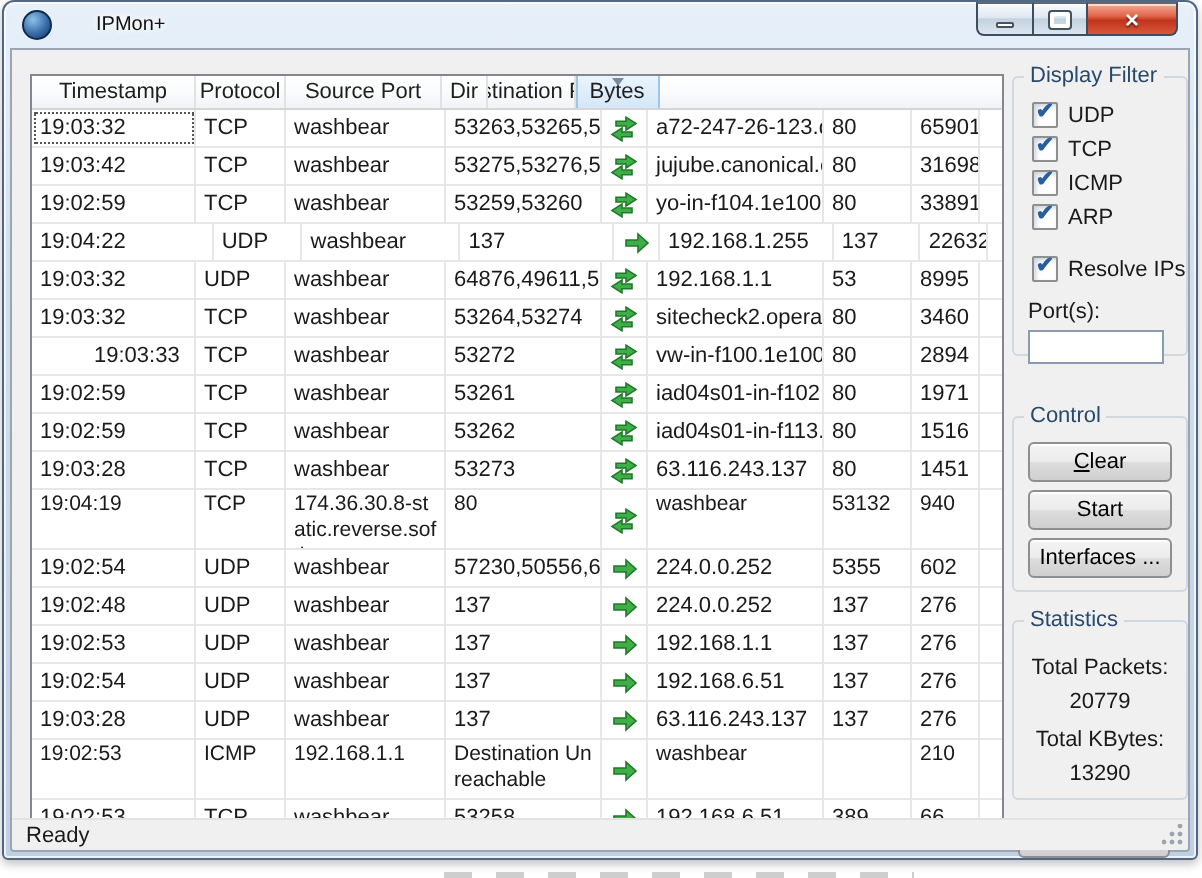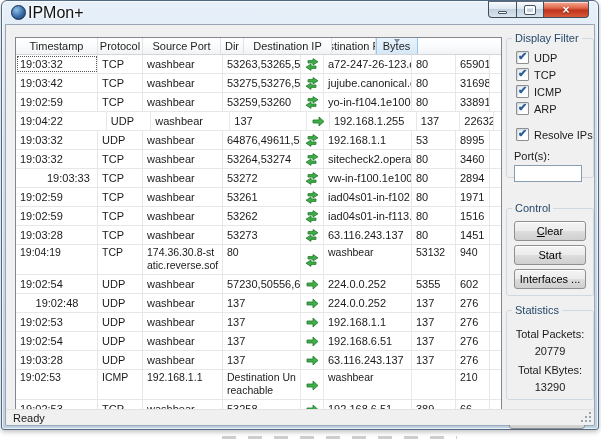--- a/index.html
+++ b/index.html
@@ -8,21 +8,21 @@
 
   
   .window { position:absolute; left:1px; top:0; width:598px; height:430px;
     border:1px solid #506881; border-radius:6px 6px 3px 3px;
     background:linear-gradient(180deg,#e8f1fa 0%,#d2dfee 30%,#bed0e2 100%);
     box-shadow: inset 0 0 0 1px rgba(255,255,255,0.7), 0 2px 5px rgba(0,0,0,0.25); }
   .titlebar { position:absolute; top:0; left:0; right:0; height:23px; display:flex; align-items:center; padding-left:9px; }
   .app-icon { width:15px; height:15px; border-radius:50%;
     background: radial-gradient(circle at 35% 30%, #8fc0ea 0%, #3a6da8 55%, #12355f 100%);
     border:1px solid #0d2c4e; flex:0 0 auto; }
-  .title-text { margin-left:2px; font-size:16px; color:#111; text-shadow:0 0 4px #fff, 0 0 4px #fff; }
+  .title-text { margin-left:22px; font-size:10px; color:#111; text-shadow:0 0 4px #fff, 0 0 4px #fff; }
   .caption-buttons { position:absolute; top:0; right:9px; display:flex; }
   .cap-btn { height:17px; border:1px solid #3f4e5c; border-top:1px solid #5a6a79; display:flex; align-items:center; justify-content:center; box-shadow: inset 0 1px 0 rgba(255,255,255,.6); }
   .cap-min { width:29px; border-radius:0 0 0 4px; background:linear-gradient(#f7fafc,#dfe8f1 45%,#c3d2e0 50%,#dbe5ef); }
   .cap-max { width:27px; border-left:none; background:linear-gradient(#f7fafc,#dfe8f1 45%,#c3d2e0 50%,#dbe5ef); }
   .cap-close { width:45px; border-left:none; border-radius:0 0 4px 0;
     background:linear-gradient(#f5ab96,#e0664a 40%,#c0331d 55%,#d8593a); color:#fff; font-weight:bold; font-size:12px; text-shadow:0 1px 1px rgba(0,0,0,.5); }
   .glyph-min { width:9px; height:3px; background:#fff; border:1px solid #44535f; border-radius:1px; margin-top:6px; }
   .glyph-max { width:10px; height:8px; border:2px solid #fff; outline:1px solid #44535f; border-radius:1px; }
 
   .client { position:absolute; left:3px; right:3px; top:23px; bottom:3px; background:#f0f0f0; border:1px solid #98a6b5; border-radius:0 0 2px 2px; }
@@ -105,21 +105,20 @@
   </div>
 
   <div class="client">
 
     <div class="grid-table">
       <div class="thead">
           <div class="th" style="width: 82px;">Timestamp</div>
           <div class="th" style="width: 45px; text-align: center;">Protocol</div>
           <div class="th" style="width: 78px; text-align: right;">Source Port</div>
           <div class="th" style="width: 23px;">Dir</div>
-          <div class="th" style="width: 88px;">Destination IP</div>
           <div class="th" style="width: 44px;">Destination Port</div>
           <div class="th sorted" style="width: 42px;">Bytes<div class="sort-caret"></div></div>
           <div class="th th-stub"></div>
         </div>
       <div class="tbody">
           <div class="tr">
             <div class="td focus-cell" style="width: 82px;">19:03:32</div>
             <div class="td" style="width: 45px;">TCP</div>
             <div class="td" style="width: 80px;">washbear</div>
             <div class="td" style="width: 78px;">53263,53265,53266...</div>
@@ -302,21 +301,21 @@
               <svg width="13" height="11" viewBox="0 0 13 11">
                 <polygon points="1,4 7,4 7,1 12,5.5 7,10 7,7 1,7" fill="#3fae49" stroke="#1f7a28" stroke-width="0.8"></polygon>
               </svg>
             </div>
             <div class="td" style="width: 88px;">224.0.0.252</div>
             <div class="td" style="width: 44px;">5355</div>
             <div class="td" style="width: 34px;">602</div>
             <div class="td stub"></div>
           </div>
           <div class="tr">
-            <div class="td" style="width: 82px; text-align: center;">19:02:48</div>
+            <div class="td" style="width: 82px;">19:02:48</div>
             <div class="td" style="width: 45px;">UDP</div>
             <div class="td" style="width: 80px;">washbear</div>
             <div class="td" style="width: 78px;">137</div>
             <div class="td dir" style="width: 23px;">
               <svg width="13" height="11" viewBox="0 0 13 11">
                 <polygon points="1,4 7,4 7,1 12,5.5 7,10 7,7 1,7" fill="#3fae49" stroke="#1f7a28" stroke-width="0.8"></polygon>
               </svg>
             </div>
             <div class="td" style="width: 88px;">224.0.0.252</div>
             <div class="td" style="width: 44px;">137</div>

